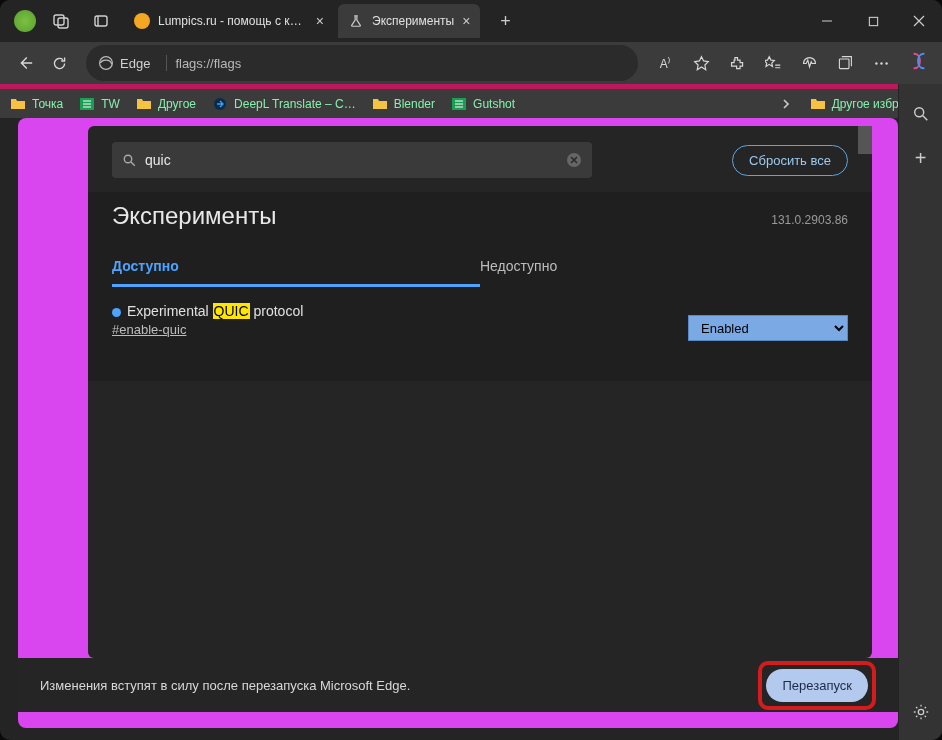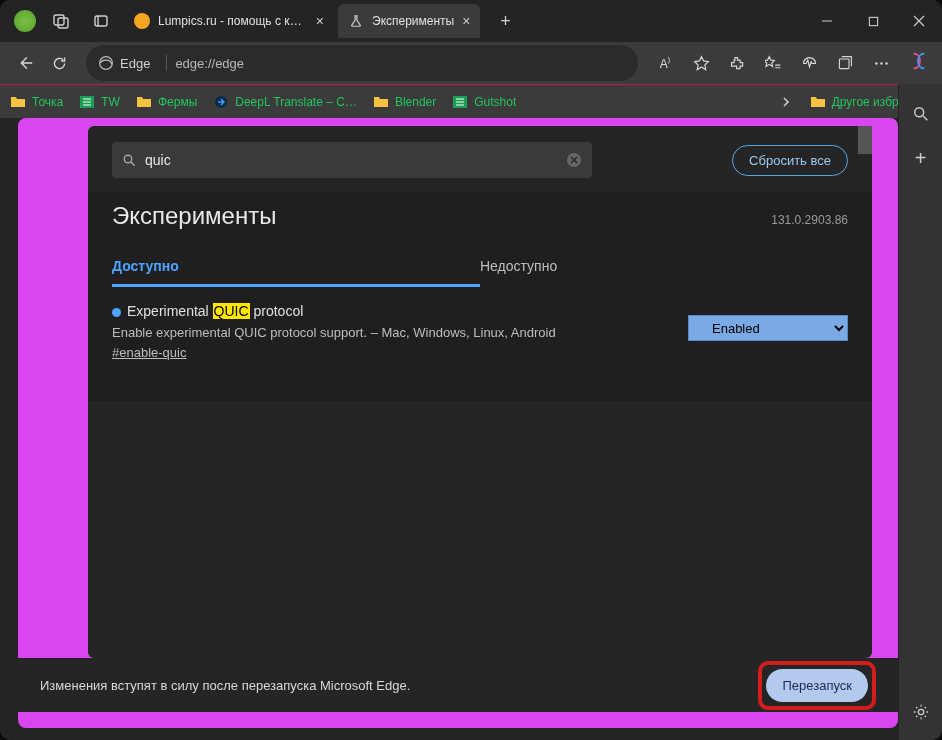--- a/index.html
+++ b/index.html
@@ -28,21 +28,21 @@
 .tb-btn { width: 34px; height: 34px; display: flex; align-items: center; justify-content: center; color: #d8d8d8; border-radius: 6px; cursor:pointer; }
 .addr { flex: 1; display: flex; align-items: center; background: #2b2b2b; border-radius: 18px; height: 32px; margin: 0 10px; padding: 18px 12px; color: #d0d0d0; font-size: 13px; }
 .addr .edge-logo { margin-right: 6px; display:flex; align-items:center; }
 .addr .brand { margin-right: 8px; }
 .addr .sep { width:1px; height:16px; background:#555; margin:0 8px; }
 .addr .url { opacity: 0.85; }
 .right-icons { display: flex; gap: 2px; }
 .copilot { width: 30px; height: 30px; margin-left: 4px; }
 
 
-.bookmarks { height: 34px; background: #3b3b3b; border-top: 1px solid #be185d; display: flex; align-items: center; padding: 1px 10px; font-size: 12px; color: #22c55e; }
+.bookmarks { height: 34px; background: #3b3b3b; border-top: 5px solid #be185d; display: flex; align-items: center; padding: 1px 10px; font-size: 12px; color: #86efac; }
 .bm { display: flex; align-items: center; margin-right: 16px; cursor:pointer; }
 .bm .folder { width: 16px; height: 16px; margin-right: 6px; }
 .bm-spacer { flex: 1; }
 .chev { width: 24px; display:flex; align-items:center; justify-content:center; color:#ccc; cursor:pointer; }
 
 
 .sidebar { position: absolute; right: 0; top: 84px; bottom: 0; width: 44px; background: #333; border-left: 1px solid #242424; display: flex; flex-direction: column; align-items: center; padding-top: 16px; }
 .sb-btn { width: 28px; height: 28px; display: flex; align-items: center; justify-content: center; color: #ccc; margin-bottom: 16px; cursor:pointer; }
 .sb-spacer { flex: 1; }
 
@@ -66,21 +66,21 @@
 .tabh.inactive { border-bottom: 1px solid transparent; }
 
 .flag { display: flex; padding: 16px 0; }
 .flag .left { flex: 1; }
 .flag .title { color: #e0e0e0; font-size: 14px; font-weight: 400; }
 .dot { display: inline-block; width: 9px; height: 9px; background: #4da3ff; border-radius: 50%; margin-right: 6px; vertical-align: middle; }
 .hl { background: #ffe600; color: #000; padding: 0 1px; }
 .flag .desc { color: #bdbdbd; font-size: 13px; margin-top: 5px; line-height: 1.4; }
 .flag .anchor { color: #bdbdbd; font-size: 13px; text-decoration: underline; display: inline-block; margin-top: 3px; cursor:pointer; }
 .flag .right { width: 180px; display: flex; align-items: flex-start; justify-content: flex-end; padding-top: 12px; }
-.select { background: #7aa9e4; color: #000; border: 1px solid #5a88c4; height: 26px; width: 160px; font-size: 13px; padding: 0 19px; cursor:pointer; }
+.select { background: #7aa9e4; color: #000; border: 1px solid #5a88c4; height: 26px; width: 160px; font-size: 13px; padding: 0 8px; cursor:pointer; }
 
 
 .footer { position: absolute; left: 0; right: 0; bottom: 16px; height: 54px; background: #252525; display: flex; align-items: center; padding: 0 22px; }
 .footer .msg { color: #d8d8d8; font-size: 13px; }
 .restart-wrap { margin-left: auto; border: 4px solid #d41c1c; border-radius: 10px; padding: 4px; }
 .restart { background: #b4c9ee; color: #1b2a4a; border: none; padding: 9px 16px; border-radius: 18px; font-size: 13px; cursor:pointer; }
 
 
 .vscroll { position: absolute; top: 0; right: 0; width: 14px; height: 28px; background: #555; border-radius: 0; }
 
@@ -154,21 +154,21 @@
       </div>
     <div class="addr">
       <span class="edge-logo">
           <svg width="16" height="16" viewBox="0 0 20 20">
             <circle cx="10" cy="10" r="8" fill="none" stroke="#bbb" stroke-width="1.5"></circle>
             <path d="M3 10c3-6 14-4 14 2" fill="none" stroke="#bbb" stroke-width="1.5"></path>
           </svg>
         </span>
       <span class="brand">Edge</span>
       <span class="sep"></span>
-      <span class="url">edge://edge</span>
+      <span class="url">flags://flags</span>
     </div>
     <div class="right-icons">
       <div class="tb-btn">
           <span style="font-size:12px">A⁾</span>
         </div>
       <div class="tb-btn">
           <svg width="17" height="17" viewBox="0 0 20 20" fill="none" stroke="currentColor" stroke-width="1.4">
             <path d="M10 2l2.5 5 5.5.8-4 4 1 5.5L10 14l-5 3.3 1-5.5-4-4 5.5-.8z"></path>
           </svg>
         </div>
@@ -220,21 +220,21 @@
         <svg class="folder" viewBox="0 0 16 16">
           <rect x="1" y="2" width="14" height="12" fill="#1a9e53"></rect>
           <path d="M4 5h8M4 8h8M4 11h8" stroke="#fff" stroke-width="1"></path>
         </svg>
         <span>TW</span>
       </div>
     <div class="bm">
         <svg class="folder" viewBox="0 0 16 16">
           <path d="M1 3h5l1 2h8v8H1z" fill="#f5c242"></path>
         </svg>
-        <span>Фермы</span>
+        <span>Другое</span>
       </div>
     <div class="bm">
         <svg class="folder" viewBox="0 0 16 16">
           <circle cx="8" cy="8" r="6" fill="#0a2a4a"></circle>
           <path d="M5 8h6M8 5l3 3-3 3" stroke="#3aa0f0" stroke-width="1.4" fill="none"></path>
         </svg>
         <span>DeepL Translate – C…</span>
       </div>
     <div class="bm">
         <svg class="folder" viewBox="0 0 16 16">
@@ -310,21 +310,20 @@
         <div class="tabsrow">
           <div class="tabh active">Доступно</div>
           <div class="tabh inactive">Недоступно</div>
         </div>
 
         <div class="flag">
           <div class="left">
             <div class="title">
               <span class="dot"></span><span>Experimental </span><span class="hl">QUIC</span><span> protocol</span>
             </div>
-            <div class="desc">Enable experimental QUIC protocol support. – Mac, Windows, Linux, Android</div>
             <div class="anchor">#enable-quic</div>
           </div>
           <div class="right">
             <select class="select">
               <option>Enabled</option>
             </select>
           </div>
         </div>
       </div>
     </div>

